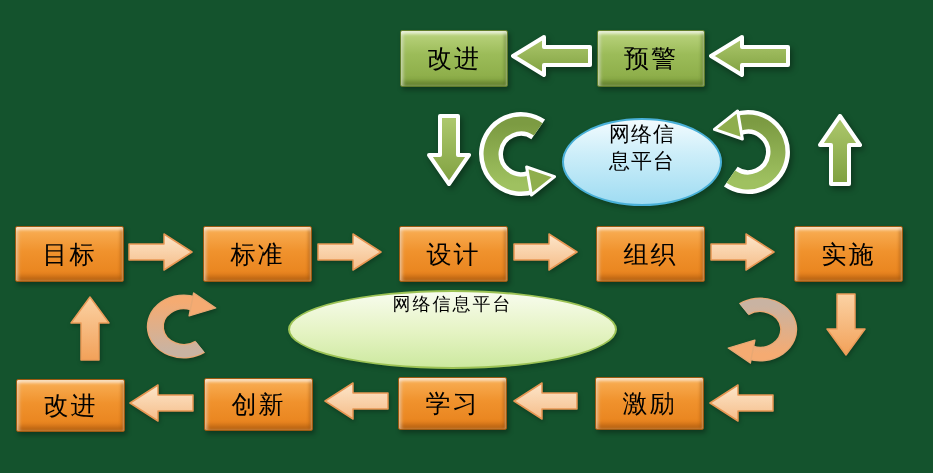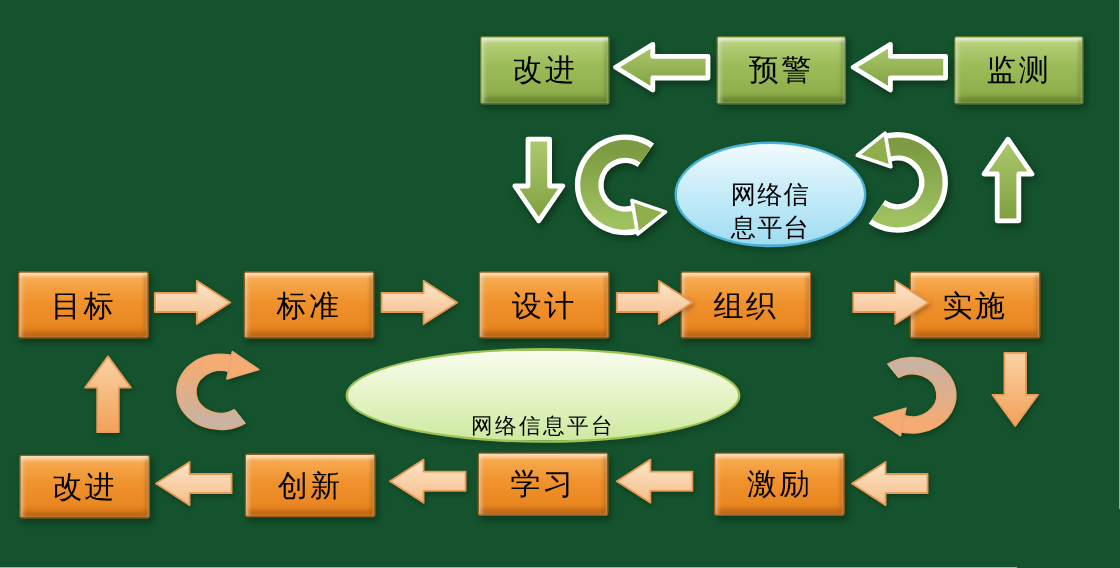--- a/index.html
+++ b/index.html
@@ -27,21 +27,21 @@
     box-shadow:
       inset 0 3px 3px rgba(255,255,255,.6),
       inset 3px 0 3px rgba(255,255,255,.3),
       inset 0 -5px 4px rgba(138,68,8,.45),
       inset -3px 0 3px rgba(138,68,8,.3),
       2px 3px 5px rgba(0,0,0,.32);
     text-align: right;
   }
   .ellipse{
     position:absolute;border-radius:50%;display:flex;flex-direction:column;
-    align-items:center;justify-content:flex-end;text-align:center;
+    align-items:center;justify-content:flex-start;text-align:center;
   }
   .blue-e{
     background:linear-gradient(180deg,#f2fbfe 0%,#cdeef9 40%,#9fdcf2 100%);
     border:2px solid #49b0d8;
     box-shadow:2px 3px 5px rgba(0,0,0,.25);
     font-size:21px;line-height:1.3;letter-spacing:1px;
   }
   .green-e{
     background:linear-gradient(180deg,#f8fcee 0%,#e4f3c2 55%,#cde9a0 100%);
     border:2px solid #9cc254;
@@ -85,23 +85,20 @@
       </linearGradient>
     </defs>
   </svg>
 
   <div class="box gbox" style="left:400px;top:30px;width:106px;height:55px">
     <span>改进</span>
   </div>
   <div class="box gbox" style="left:597px;top:30px;width:106px;height:55px">
     <span>预警</span>
   </div>
-  <div class="box gbox" style="left:795px;top:30px;width:106px;height:55px">
-    <span>监测</span>
-  </div>
 
   <svg class="arr gshadow" style="left:508px;top:34px" width="84" height="44" viewBox="0 0 84 44">
     <polygon points="82,13 36,13 36,3 5,22 36,41 36,31 82,31" fill="url(#gGreenArr)" stroke="#ffffff" stroke-width="4" stroke-linejoin="round"></polygon>
   </svg>
   <svg class="arr gshadow" style="left:706px;top:34px" width="84" height="44" viewBox="0 0 84 44">
     <polygon points="82,13 36,13 36,3 5,22 36,41 36,31 82,31" fill="url(#gGreenArr)" stroke="#ffffff" stroke-width="4" stroke-linejoin="round"></polygon>
   </svg>
 
   <svg class="arr gshadow" style="left:425px;top:114px" width="48" height="74" viewBox="0 0 48 74">
     <polygon points="15,2 15,41 4,41 24,70 44,41 33,41 33,2" fill="url(#gGreenArr)" stroke="#ffffff" stroke-width="4" stroke-linejoin="round"></polygon>
@@ -130,24 +127,24 @@
 
   <div class="box obox" style="left:15px;top:226px;width:107px;height:54px">
     <span>目标</span>
   </div>
   <div class="box obox" style="left:203px;top:226px;width:107px;height:54px">
     <span>标准</span>
   </div>
   <div class="box obox" style="left:399px;top:226px;width:107px;height:54px">
     <span>设计</span>
   </div>
-  <div class="box obox" style="left:567px;top:226px;width:107px;height:54px">
+  <div class="box obox" style="left:596px;top:226px;width:107px;height:54px">
     <span>组织</span>
   </div>
-  <div class="box obox" style="left:758px;top:226px;width:107px;height:54px">
+  <div class="box obox" style="left:794px;top:226px;width:107px;height:54px">
     <span>实施</span>
   </div>
 
   <svg class="arr pshadow" style="left:128px;top:232px" width="66" height="40" viewBox="0 0 66 40">
     <polygon points="1,12 36,12 36,2 64,20 36,38 36,28 1,28" fill="url(#gPeachArr)" stroke="#e89753" stroke-width="1.5" stroke-linejoin="round"></polygon>
   </svg>
   <svg class="arr pshadow" style="left:317px;top:232px" width="66" height="40" viewBox="0 0 66 40">
     <polygon points="1,12 36,12 36,2 64,20 36,38 36,28 1,28" fill="url(#gPeachArr)" stroke="#e89753" stroke-width="1.5" stroke-linejoin="round"></polygon>
   </svg>
   <svg class="arr pshadow" style="left:513px;top:232px" width="66" height="40" viewBox="0 0 66 40">

